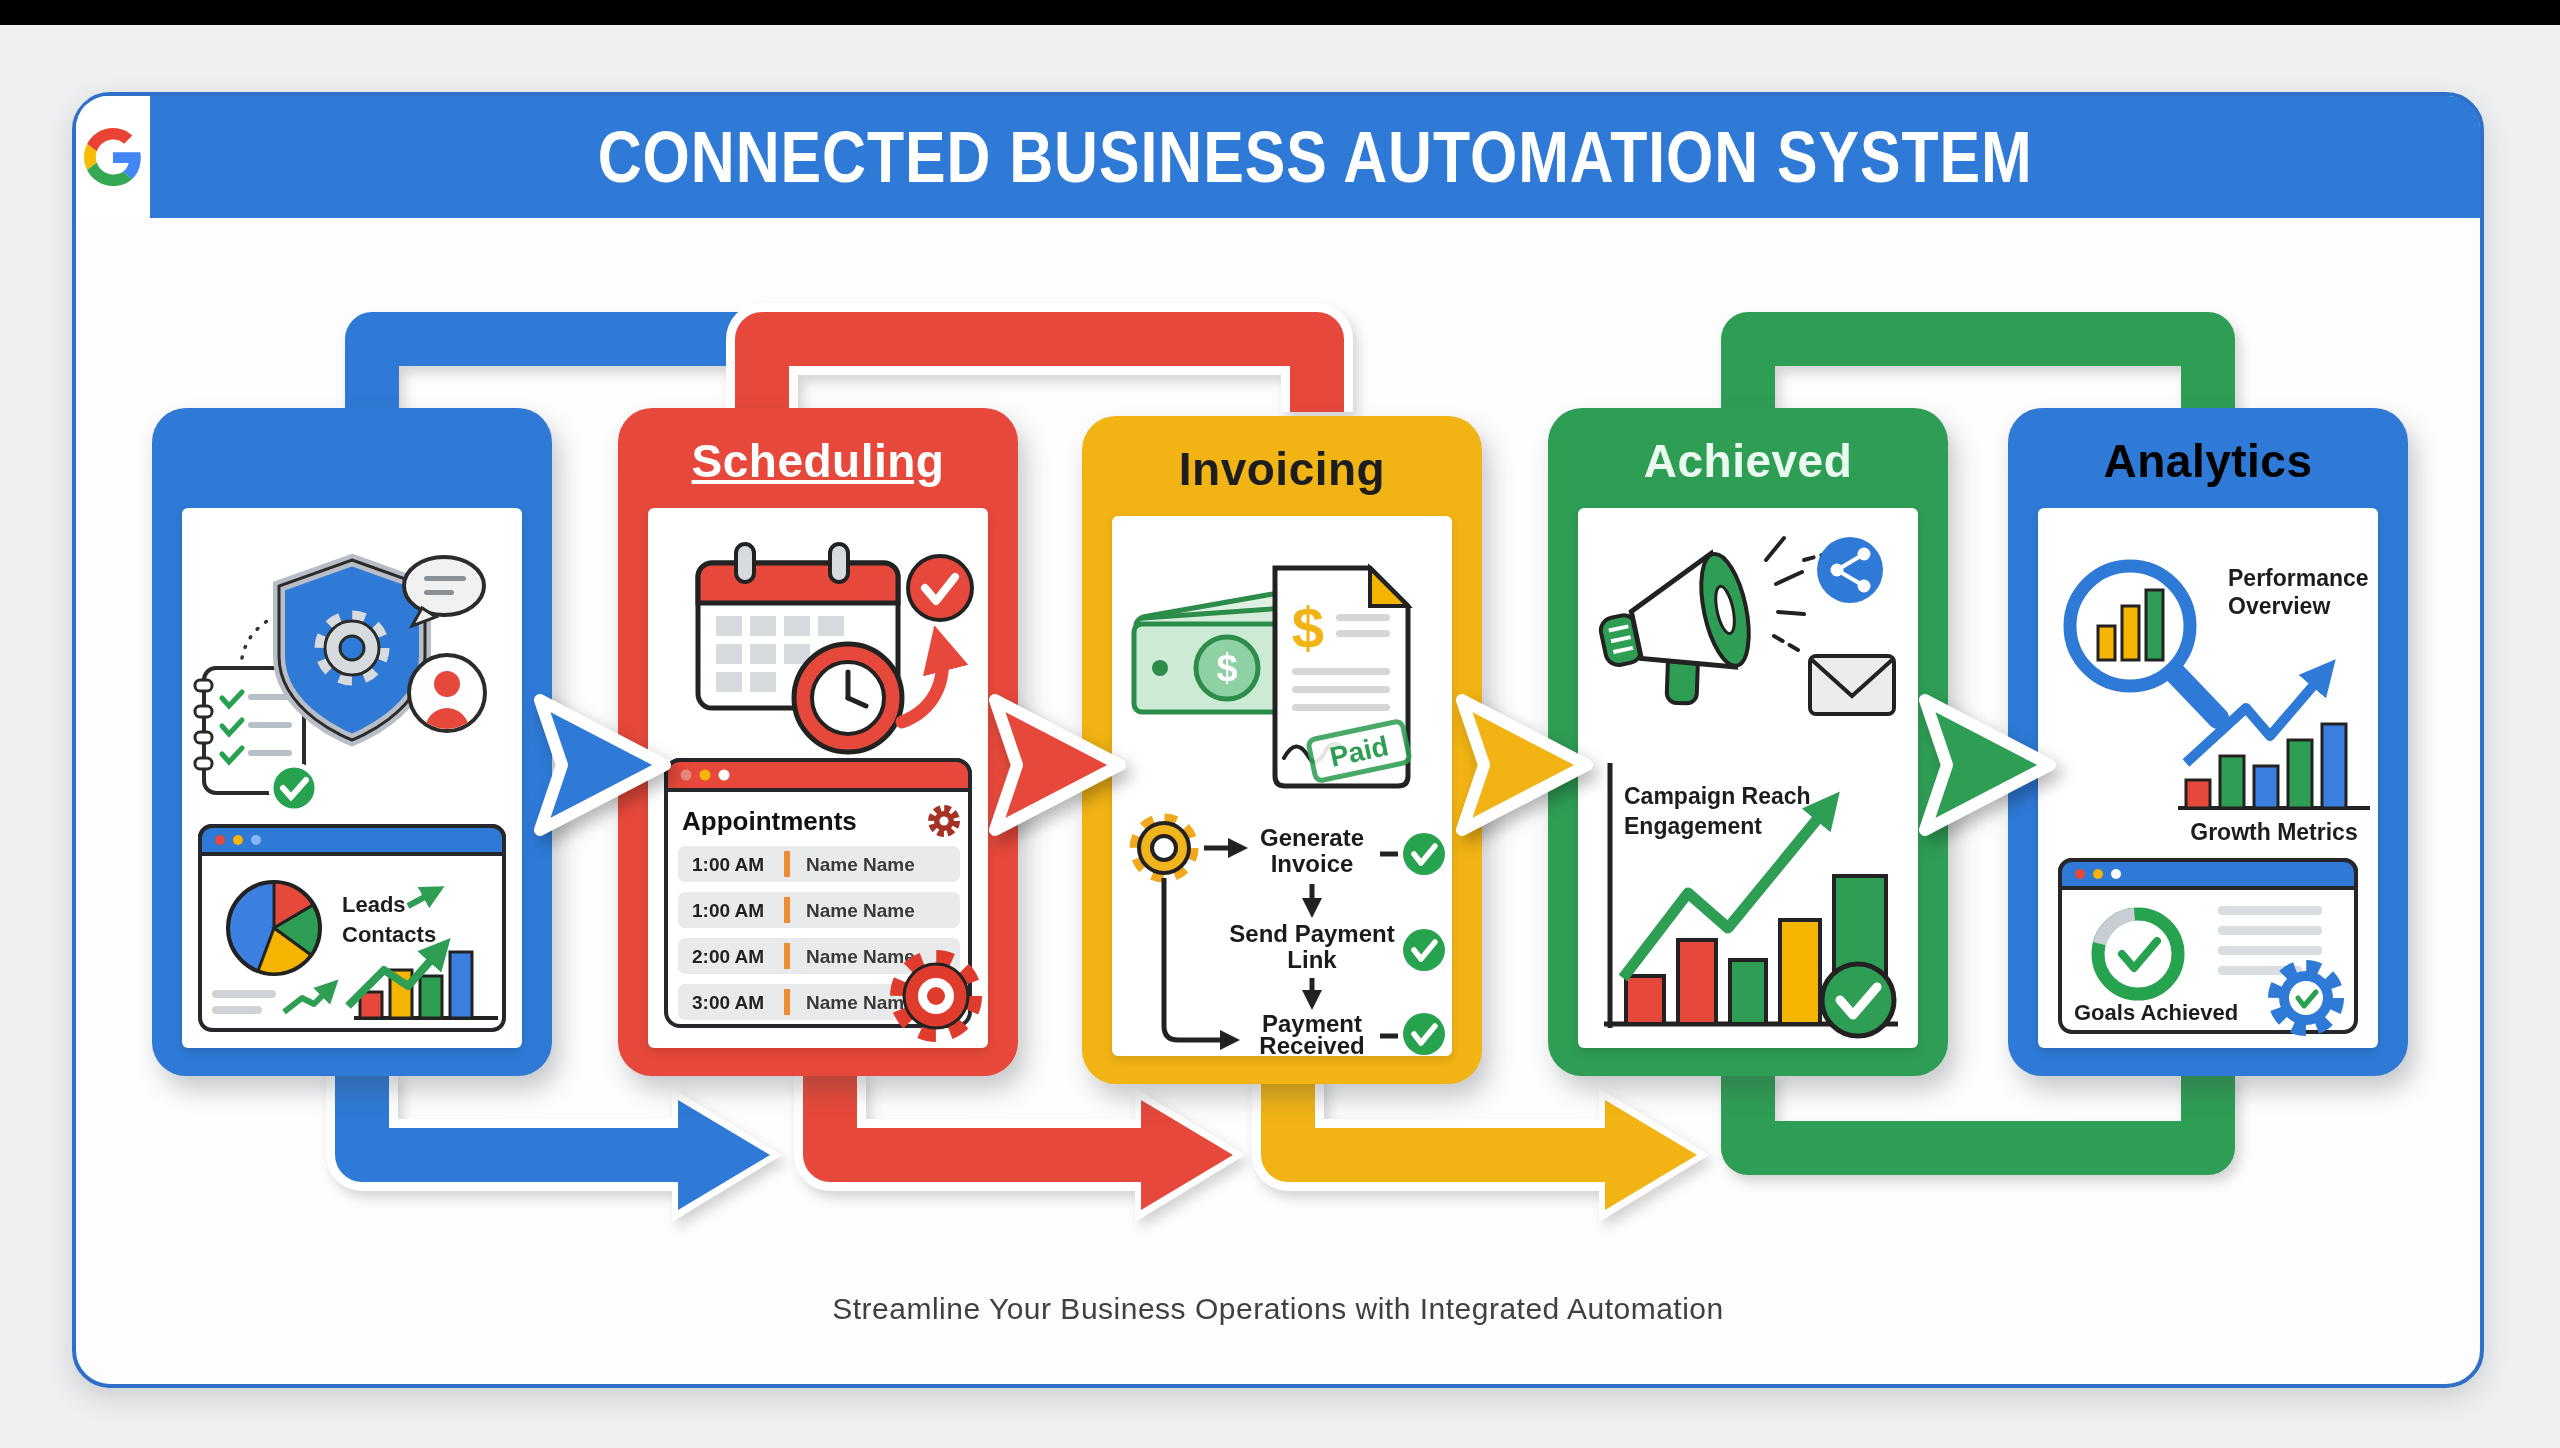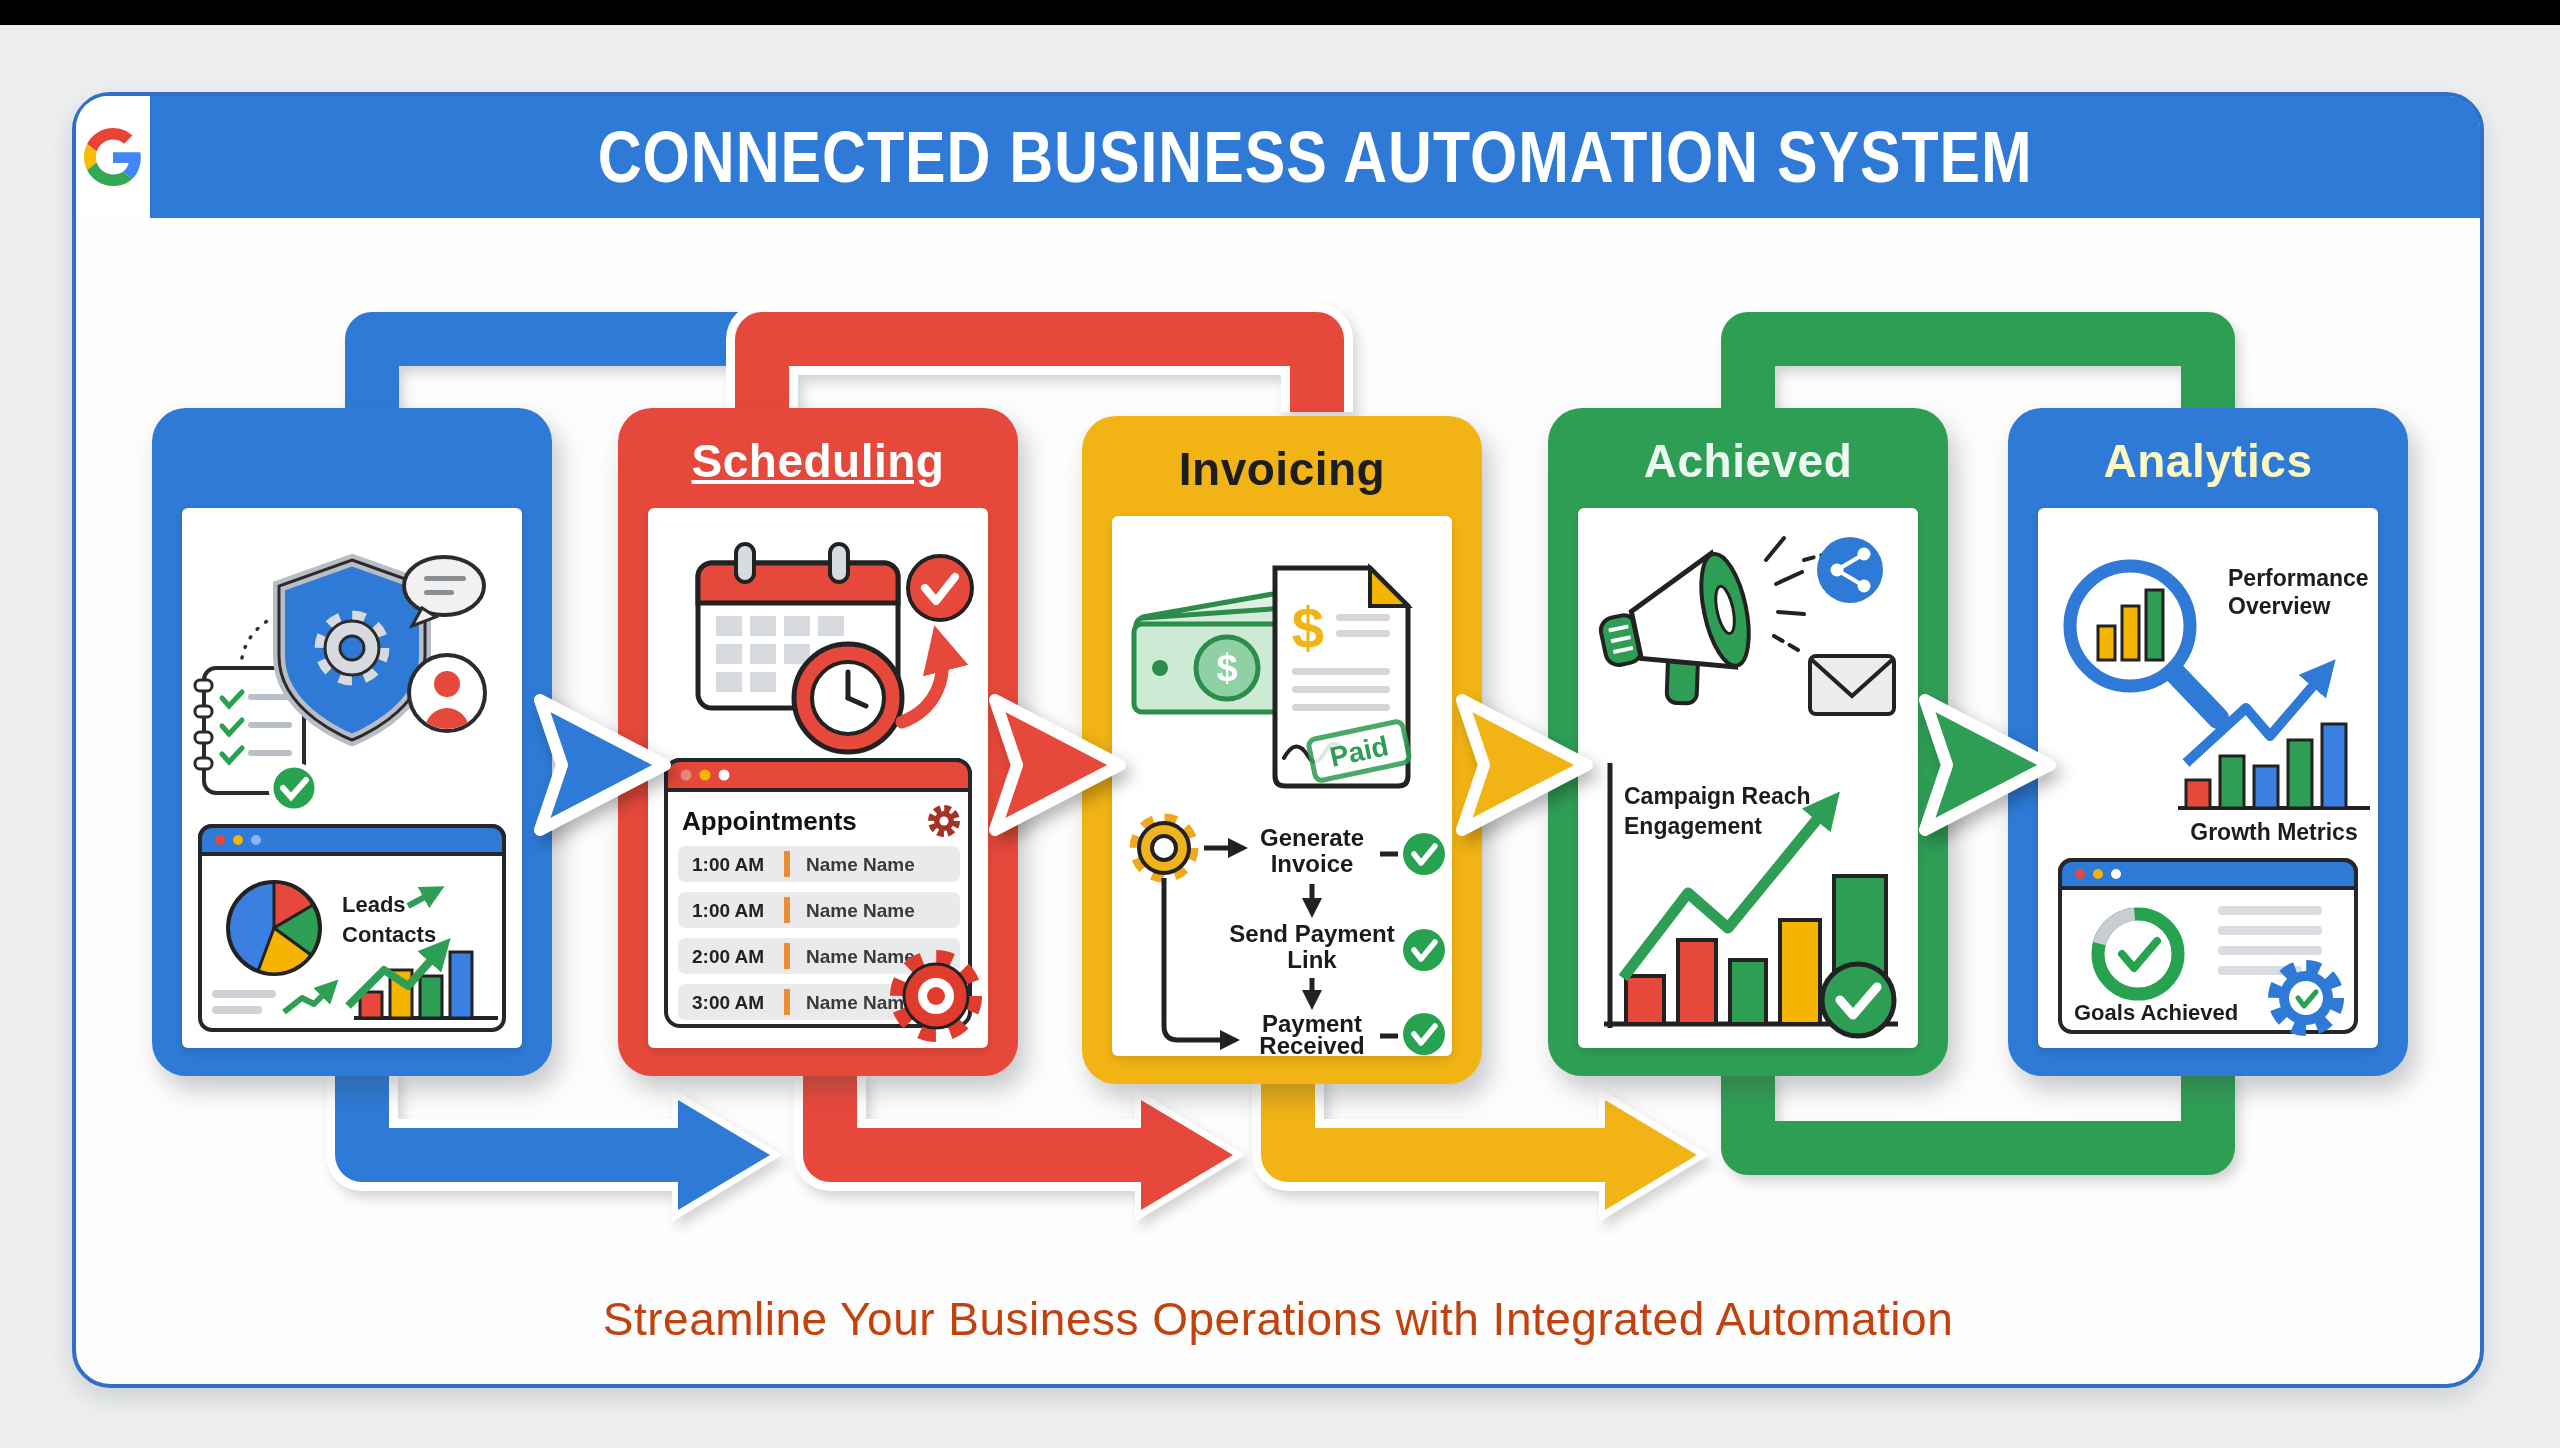--- a/index.html
+++ b/index.html
@@ -19,21 +19,21 @@
   svg.layer{position:absolute;left:0;top:0;width:2560px;height:1448px;}
   #pipes{z-index:3;filter:drop-shadow(5px 7px 6px rgba(0,0,0,.16));}
   #chevrons{z-index:5;filter:drop-shadow(6px 8px 8px rgba(0,0,0,.28));}
   .panel{position:absolute;top:408px;width:400px;height:668px;border-radius:34px;z-index:4;
          box-shadow:8px 14px 24px rgba(60,64,67,.28);}
   .panel-title{text-align:center;font-size:46px;font-weight:bold;padding-top:26px;letter-spacing:.5px;}
   .inner-card{position:absolute;left:30px;top:100px;width:340px;height:540px;background:#fff;
               border-radius:6px;box-shadow:0 4px 10px rgba(0,0,0,.12);overflow:hidden;}
   .inner-card svg{display:block;}
   .footer-tagline{position:absolute;left:72px;top:1292px;width:2412px;text-align:center;
-                  font-size:46px;color:#c2410c;letter-spacing:.5px;z-index:2;}
+                  font-size:30px;color:#404040;letter-spacing:.5px;z-index:2;}
   text{font-family:"Liberation Sans", sans-serif;}
 </style>
 </head>
 <body>
 
 <div id="stage">
   <div class="black-topbar"></div>
   <div class="black-rightbar"></div>
   <div class="main-card"></div>
 
@@ -367,21 +367,21 @@
           <g>
             <circle cx="280" cy="492" r="36" fill="#2f9e55" stroke="#222" stroke-width="5"></circle>
             <path d="M262,492 l13,15 24,-28" fill="none" stroke="#fff" stroke-width="9" stroke-linecap="round" stroke-linejoin="round"></path>
           </g>
         </g>
       </svg>
     </div>
   </div>
 
   <div class="panel" style="left:2008px;background:#2e7ad6;">
-    <div class="panel-title" style="color:#fef9c3;">Analytics</div>
+    <div class="panel-title" style="color:#000000;">Analytics</div>
     <div class="inner-card">
       <svg width="340" height="540" viewBox="0 0 340 540">
         <defs>
           <marker id="an-ah" viewBox="0 0 10 10" refX="5" refY="5" markerWidth="3.6" markerHeight="3.6" orient="auto">
             <path d="M0,0L10,5L0,10Z" fill="#2e7ad6"></path>
             </marker>
         </defs>
         <g>
           <line x1="136" y1="164" x2="180" y2="210" stroke="#2e7ad6" stroke-width="22" stroke-linecap="round"></line>
           <circle cx="92" cy="118" r="60" fill="#fff" stroke="#2e7ad6" stroke-width="13"></circle>

